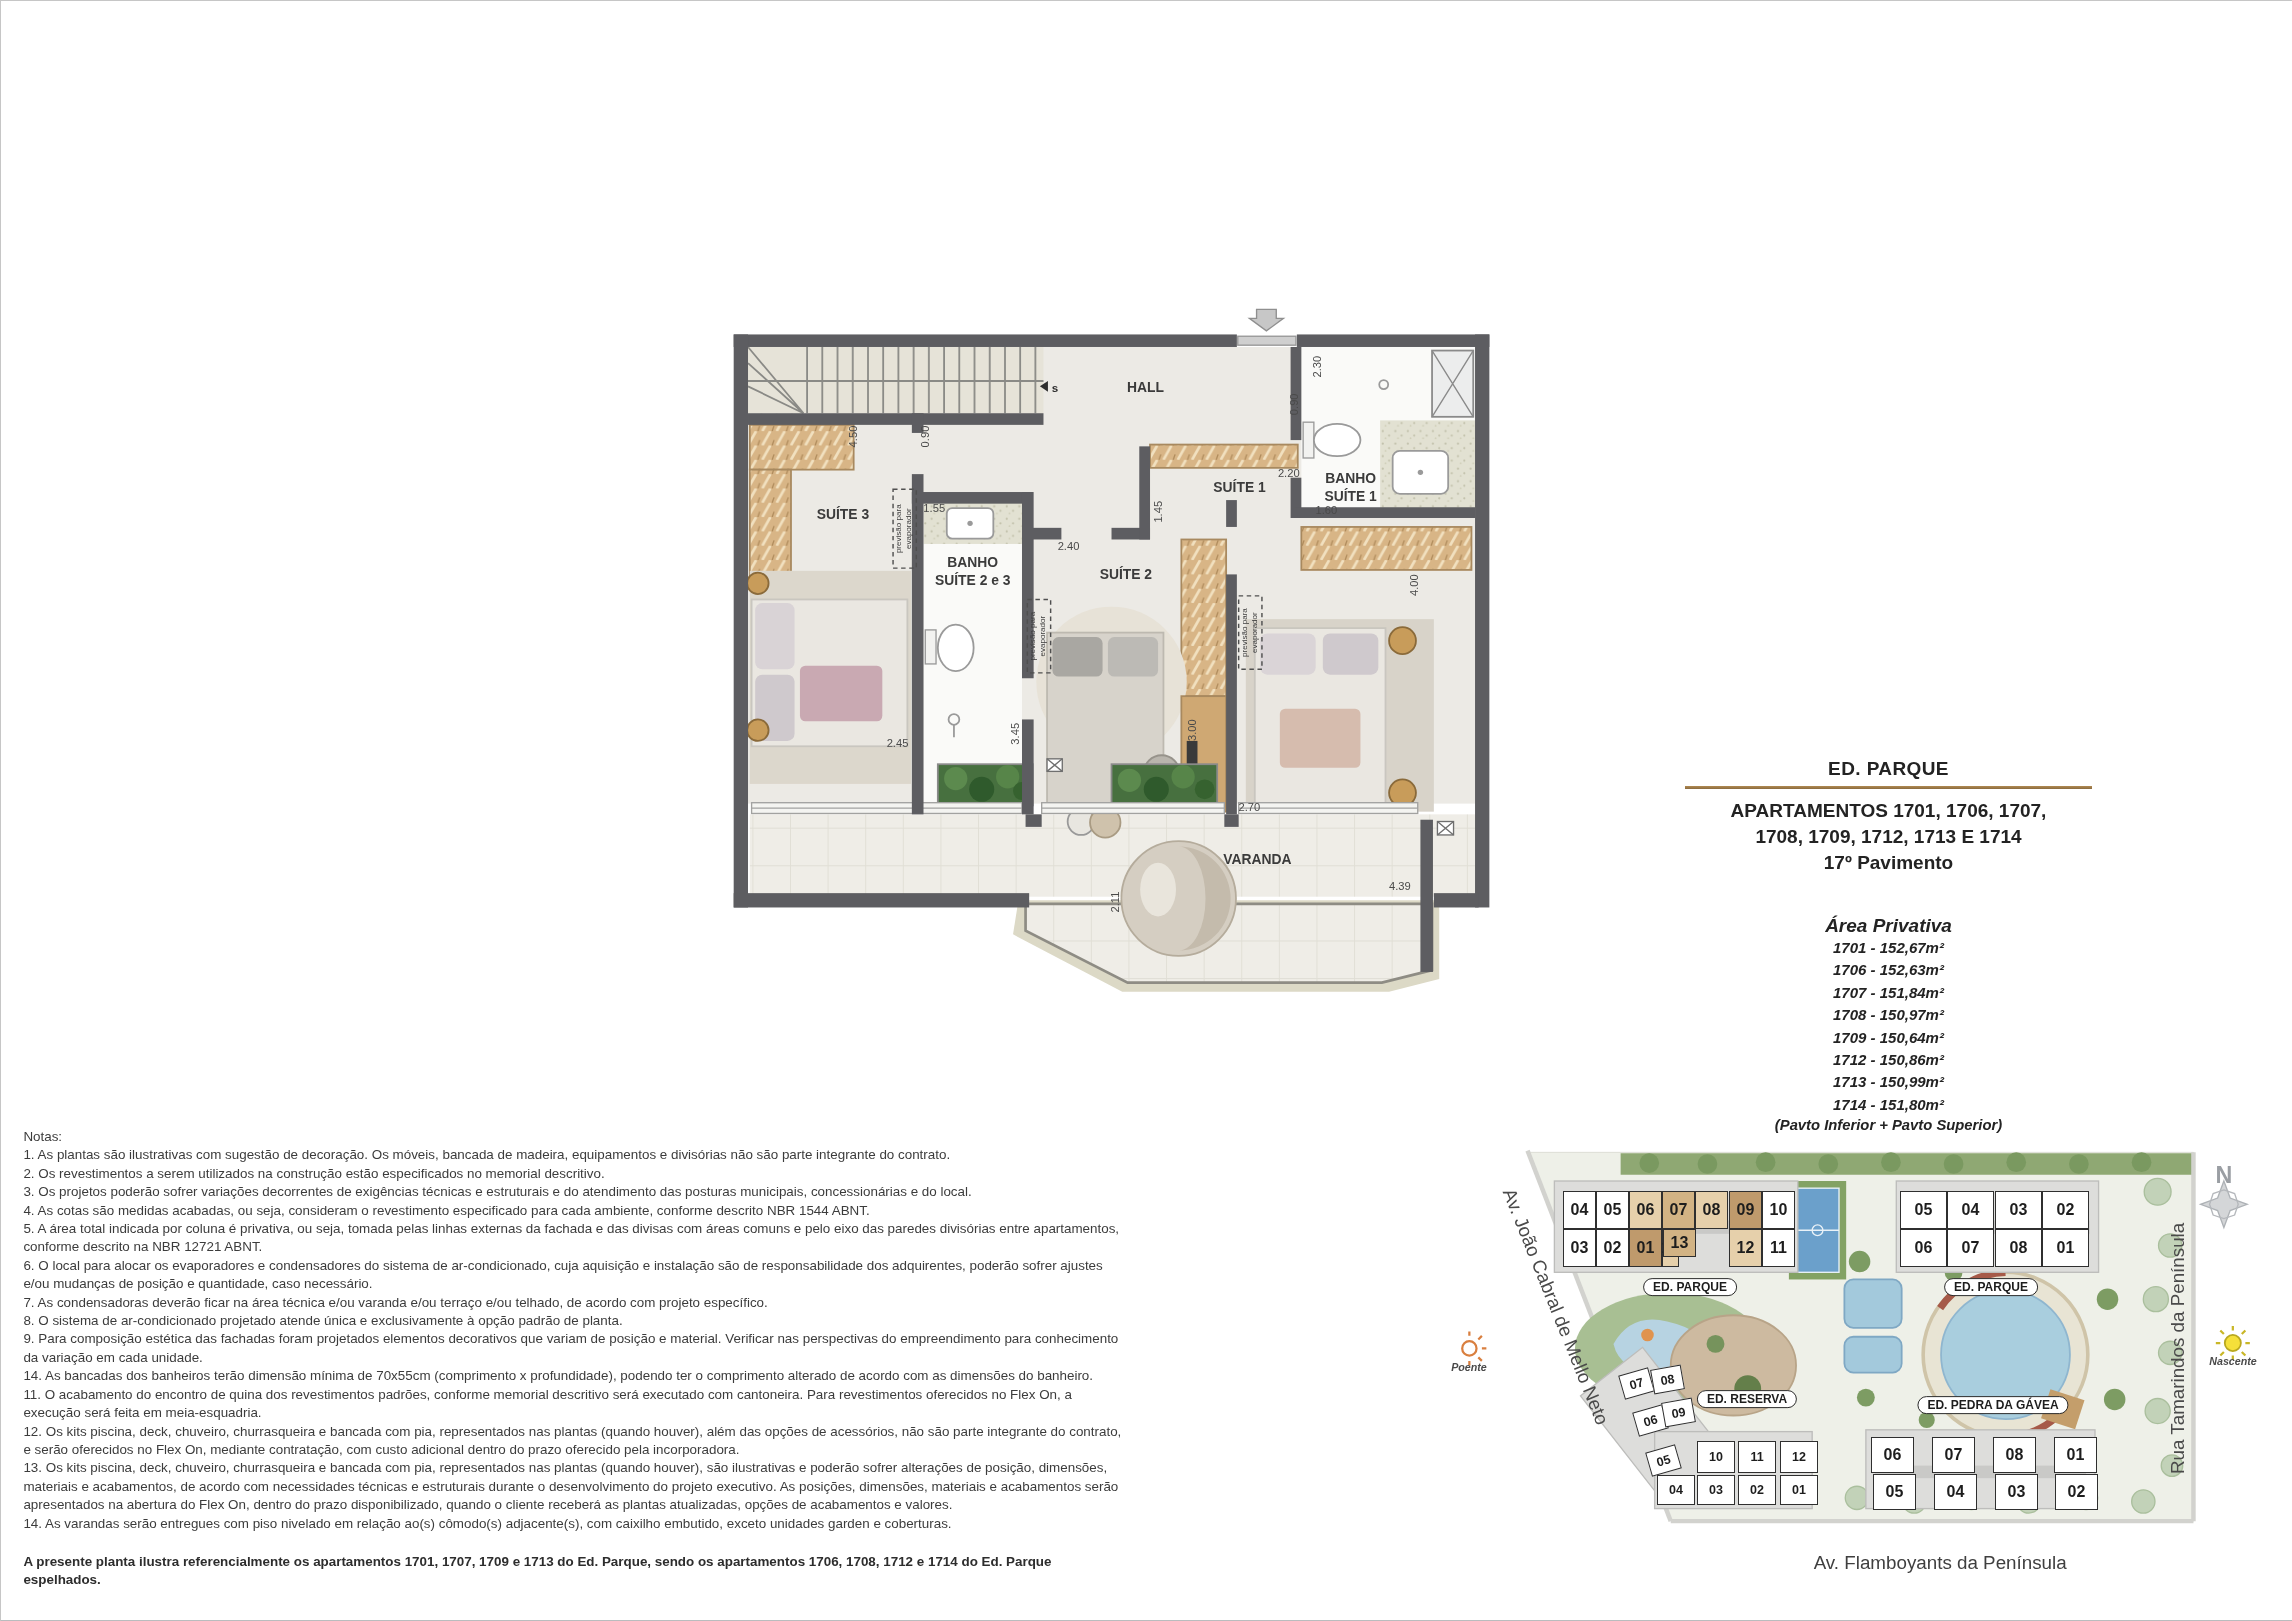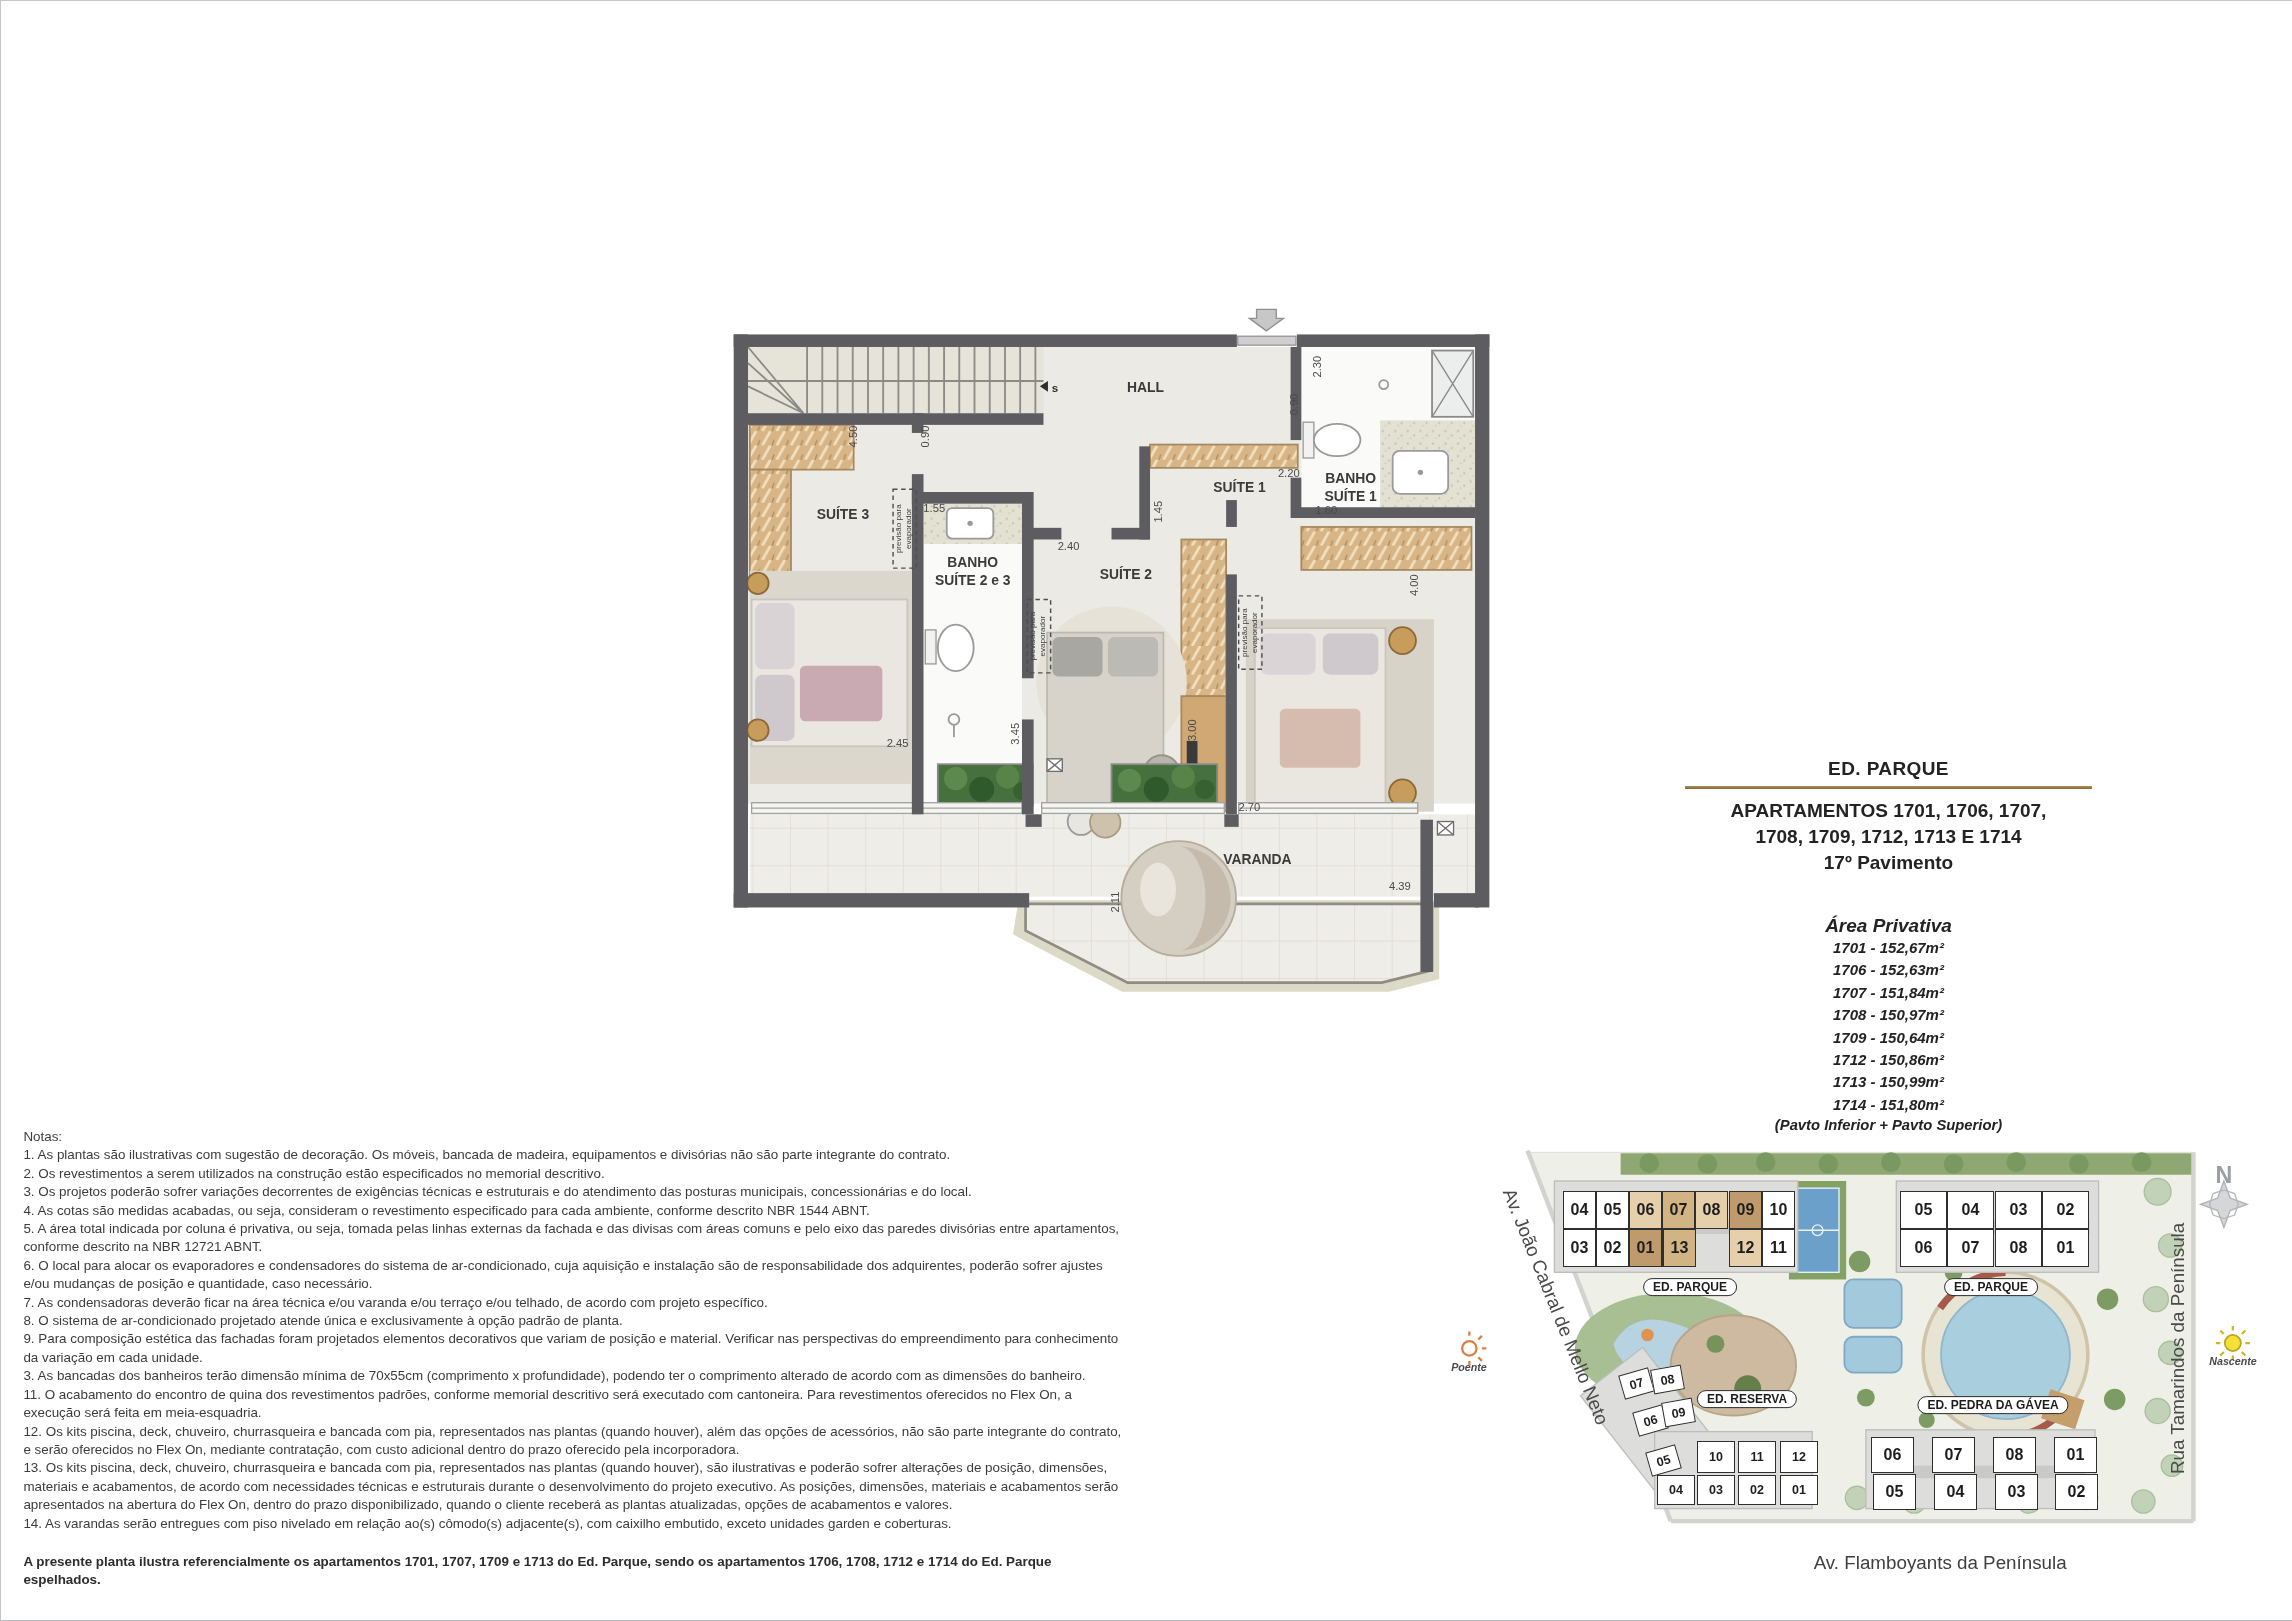--- a/index.html
+++ b/index.html
@@ -274,21 +274,21 @@
     <div class="nh">Notas:</div>
     <div>1. As plantas são ilustrativas com sugestão de decoração. Os móveis, bancada de madeira, equipamentos e divisórias não são parte integrante do contrato.</div>
     <div>2. Os revestimentos a serem utilizados na construção estão especificados no memorial descritivo.</div>
     <div>3. Os projetos poderão sofrer variações decorrentes de exigências técnicas e estruturais e do atendimento das posturas municipais, concessionárias e do local.</div>
     <div>4. As cotas são medidas acabadas, ou seja, consideram o revestimento especificado para cada ambiente, conforme descrito NBR 1544 ABNT.</div>
     <div>5. A área total indicada por coluna é privativa, ou seja, tomada pelas linhas externas da fachada e das divisas com áreas comuns e pelo eixo das paredes divisórias entre apartamentos, conforme descrito na NBR 12721 ABNT.</div>
     <div>6. O local para alocar os evaporadores e condensadores do sistema de ar-condicionado, cuja aquisição e instalação são de responsabilidade dos adquirentes, poderão sofrer ajustes e/ou mudanças de posição e quantidade, caso necessário.</div>
     <div>7. As condensadoras deverão ficar na área técnica e/ou varanda e/ou terraço e/ou telhado, de acordo com projeto específico.</div>
     <div>8. O sistema de ar-condicionado projetado atende única e exclusivamente à opção padrão de planta.</div>
     <div>9. Para composição estética das fachadas foram projetados elementos decorativos que variam de posição e material. Verificar nas perspectivas do empreendimento para conhecimento da variação em cada unidade.</div>
-    <div>3. As bancadas dos banheiros terão dimensão mínima de 70x55cm (comprimento x profundidade), podendo ter o comprimento alterado de acordo com as dimensões do banheiro.</div>
+    <div>14. As bancadas dos banheiros terão dimensão mínima de 70x55cm (comprimento x profundidade), podendo ter o comprimento alterado de acordo com as dimensões do banheiro.</div>
     <div>11. O acabamento do encontro de quina dos revestimentos padrões, conforme memorial descritivo será executado com cantoneira. Para revestimentos oferecidos no Flex On, a execução será feita em meia-esquadria.</div>
     <div>12. Os kits piscina, deck, chuveiro, churrasqueira e bancada com pia, representados nas plantas (quando houver), além das opções de acessórios, não são parte integrante do contrato, e serão oferecidos no Flex On, mediante contratação, com custo adicional dentro do prazo oferecido pela incorporadora.</div>
     <div>13. Os kits piscina, deck, chuveiro, churrasqueira e bancada com pia, representados nas plantas (quando houver), são ilustrativas e poderão sofrer alterações de posição, dimensões, materiais e acabamentos, de acordo com necessidades técnicas e estruturais durante o desenvolvimento do projeto executivo. As posições, dimensões, materiais e acabamentos serão apresentados na abertura do Flex On, dentro do prazo disponibilizado, quando o cliente receberá as plantas atualizadas, opções de acabamentos e valores.</div>
     <div>14. As varandas serão entregues com piso nivelado em relação ao(s) cômodo(s) adjacente(s), com caixilho embutido, exceto unidades garden e coberturas.</div>
     <div class="emph">A presente planta ilustra referencialmente os apartamentos 1701, 1707, 1709 e 1713 do Ed. Parque, sendo os apartamentos 1706, 1708, 1712 e 1714 do Ed. Parque espelhados.</div>
   </div>
 
   <svg class="abs" style="left:1460px;top:1146px;width:833px;height:469px" viewBox="1630 1280 930 524">
     <rect x="1630" y="1280" width="930" height="524" fill="#ffffff"></rect>
     <polygon points="1706,1286 2448,1286 2448,1698 1864,1698" fill="#eef0e8" stroke="#dadad2" stroke-width="1"></polygon>
@@ -399,21 +399,21 @@
   <span class="unit" style="left:1595px;top:1190px;width:33px;height:38px">05</span>
   <span class="unit hl-a" style="left:1628px;top:1190px;width:33px;height:38px">06</span>
   <span class="unit hl-b" style="left:1661px;top:1190px;width:33px;height:38px">07</span>
   <span class="unit hl-a" style="left:1694px;top:1190px;width:33px;height:38px">08</span>
   <span class="unit hl-c" style="left:1728px;top:1190px;width:33px;height:38px">09</span>
   <span class="unit" style="left:1761px;top:1190px;width:33px;height:38px">10</span>
   <span class="unit" style="left:1562px;top:1228px;width:33px;height:38px">03</span>
   <span class="unit" style="left:1595px;top:1228px;width:33px;height:38px">02</span>
   <span class="unit hl-c" style="left:1628px;top:1228px;width:33px;height:38px">01</span>
   <span class="unit hl-a" style="left:1661px;top:1228px;width:17px;height:38px">14</span>
-  <span class="unit hl-b" style="left:1662px;top:1228px;width:33px;height:38px">13</span>
+  <span class="unit hl-b" style="left:1662px;top:1228px;width:33px;height:28px">13</span>
   <span class="unit hl-a" style="left:1728px;top:1228px;width:33px;height:38px">12</span>
   <span class="unit" style="left:1761px;top:1228px;width:33px;height:38px">11</span>
 
   <span class="unit" style="left:1899px;top:1190px;width:47px;height:38px">05</span>
   <span class="unit" style="left:1946px;top:1190px;width:47px;height:38px">04</span>
   <span class="unit" style="left:1994px;top:1190px;width:47px;height:38px">03</span>
   <span class="unit" style="left:2041px;top:1190px;width:47px;height:38px">02</span>
   <span class="unit" style="left:1899px;top:1228px;width:47px;height:38px">06</span>
   <span class="unit" style="left:1946px;top:1228px;width:47px;height:38px">07</span>
   <span class="unit" style="left:1994px;top:1228px;width:47px;height:38px">08</span>

